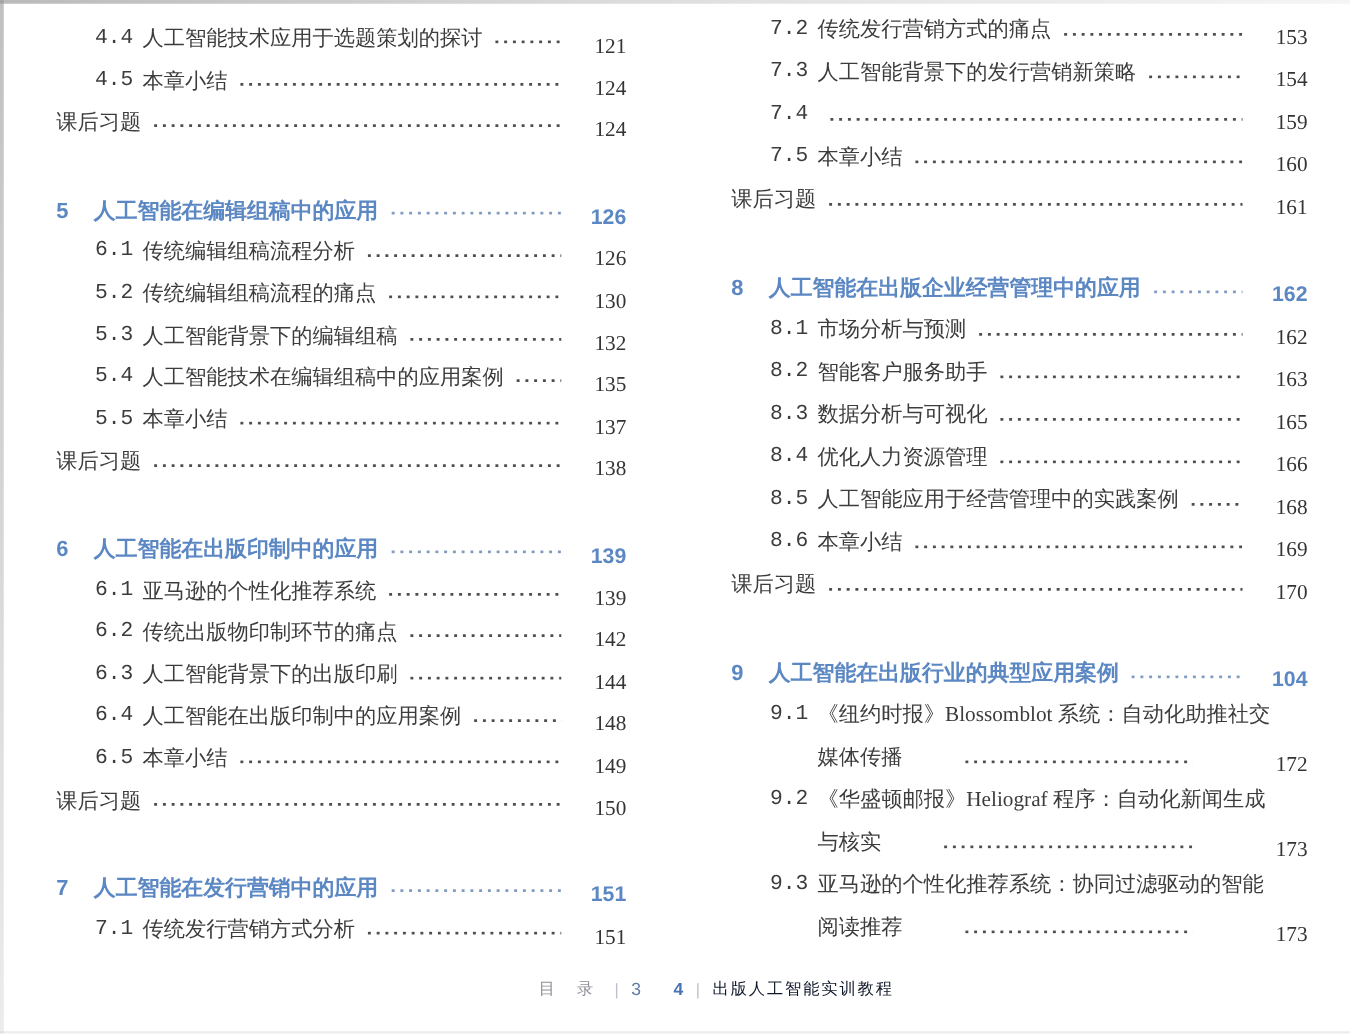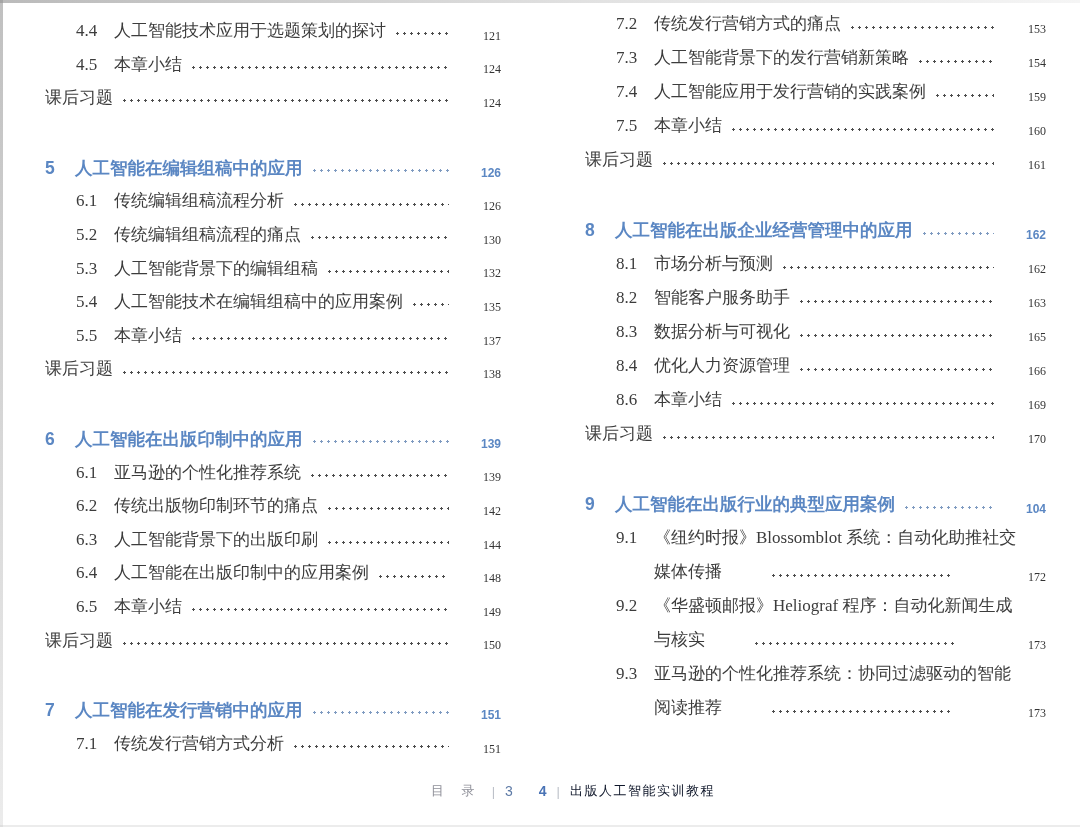--- a/index.html
+++ b/index.html
@@ -31,37 +31,37 @@
   #col-right .toc-row { height:34px; }
 
   .toc-row .num   { flex:0 0 auto; }
   .toc-row .title { flex:0 0 auto; white-space:nowrap;font-family:Liberation Serif, serif; }
   .toc-row .dots  {
     flex:1 1 auto; height:5px; margin:0 8px; align-self:center;
     transform:translateY(3px);
     background-image:radial-gradient(circle, #4c4c4c 1.05px, transparent 1.35px);
     background-size:7px 5px; background-position:0 50%; background-repeat:repeat-x;
   }
-  .toc-row .pagenum { flex:0 0 44px; text-align:right; font-size:12px; color:#343434;margin-top:12px; }
+  .toc-row .pagenum { flex:0 0 44px; text-align:right; font-size:17px; color:#343434;margin-top:12px; }
 
   
   .toc-row.chapter {
     margin-top:36px;
     font-family:"Liberation Sans","DejaVu Sans",sans-serif;
     font-weight:700; color:#5b87c3; font-size:17.5px;
   }
   .toc-row.chapter .num { width:30px; }
   .toc-row.chapter .dots {
     background-image:radial-gradient(circle, #7e9ac0 1.05px, transparent 1.35px);
   }
   .toc-row.chapter .pagenum { color:#5b87c3; font-family:"Liberation Sans","DejaVu Sans",sans-serif; font-weight:700; }
 
   
   .toc-row.sub, .toc-row.sub-head { padding-left:31px; }
-  .toc-row.sub .num, .toc-row.sub-head .num { width:38px; }
+  .toc-row.sub .num, .toc-row.sub-head .num { width:38px;font-family:Liberation Mono, monospace; }
 
   
   .toc-row.cont { padding-left:69px;gap:40px; }
 
   
   .toc-row.exercise { padding-left:0; }
 
   
   #footer {
     position:absolute; left:0; top:779px; width:100%; height:24px;
@@ -204,21 +204,20 @@
         <span class="pagenum">153</span>
       </div>
       <div class="toc-row sub">
         <span class="num">7.3</span>
         <span class="title">人工智能背景下的发行营销新策略</span>
         <span class="dots"></span>
         <span class="pagenum">154</span>
       </div>
       <div class="toc-row sub">
         <span class="num">7.4</span>
-        <span class="title">人工智能应用于发行营销的实践案例</span>
         <span class="dots"></span>
         <span class="pagenum">159</span>
       </div>
       <div class="toc-row sub">
         <span class="num">7.5</span>
         <span class="title">本章小结</span>
         <span class="dots"></span>
         <span class="pagenum">160</span>
       </div>
       <div class="toc-row exercise">
@@ -248,20 +247,26 @@
         <span class="num">8.3</span>
         <span class="title">数据分析与可视化</span>
         <span class="dots"></span>
         <span class="pagenum">165</span>
       </div>
       <div class="toc-row sub">
         <span class="num">8.4</span>
         <span class="title">优化人力资源管理</span>
         <span class="dots"></span>
         <span class="pagenum">166</span>
+      </div>
+      <div class="toc-row sub">
+        <span class="num">8.5</span>
+        <span class="title">人工智能应用于经营管理中的实践案例</span>
+        <span class="dots"></span>
+        <span class="pagenum">168</span>
       </div>
       <div class="toc-row sub">
         <span class="num">8.6</span>
         <span class="title">本章小结</span>
         <span class="dots"></span>
         <span class="pagenum">169</span>
       </div>
       <div class="toc-row exercise">
         <span class="title">课后习题</span>
         <span class="dots"></span>

